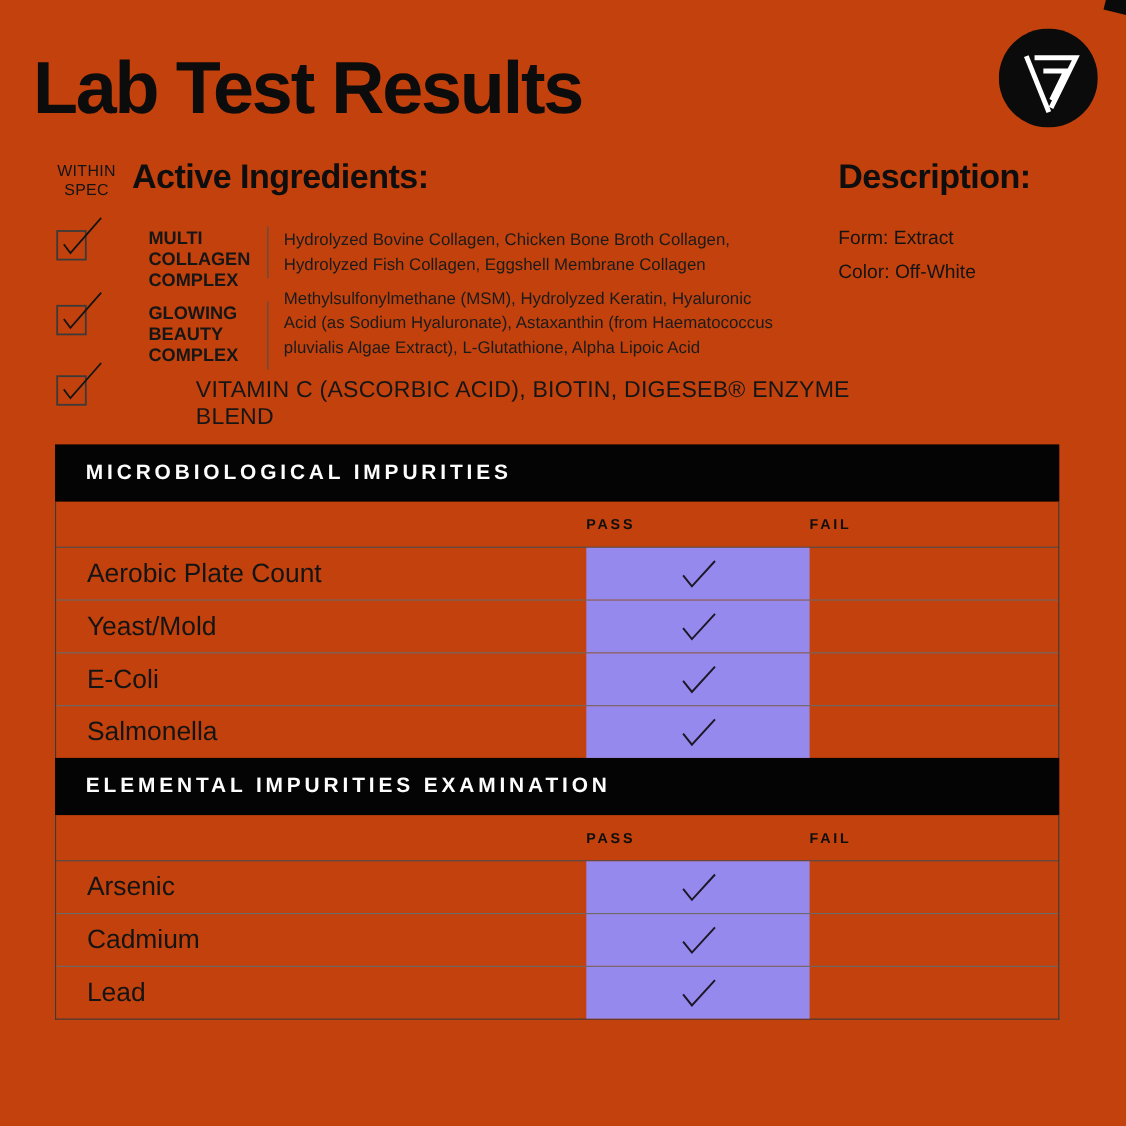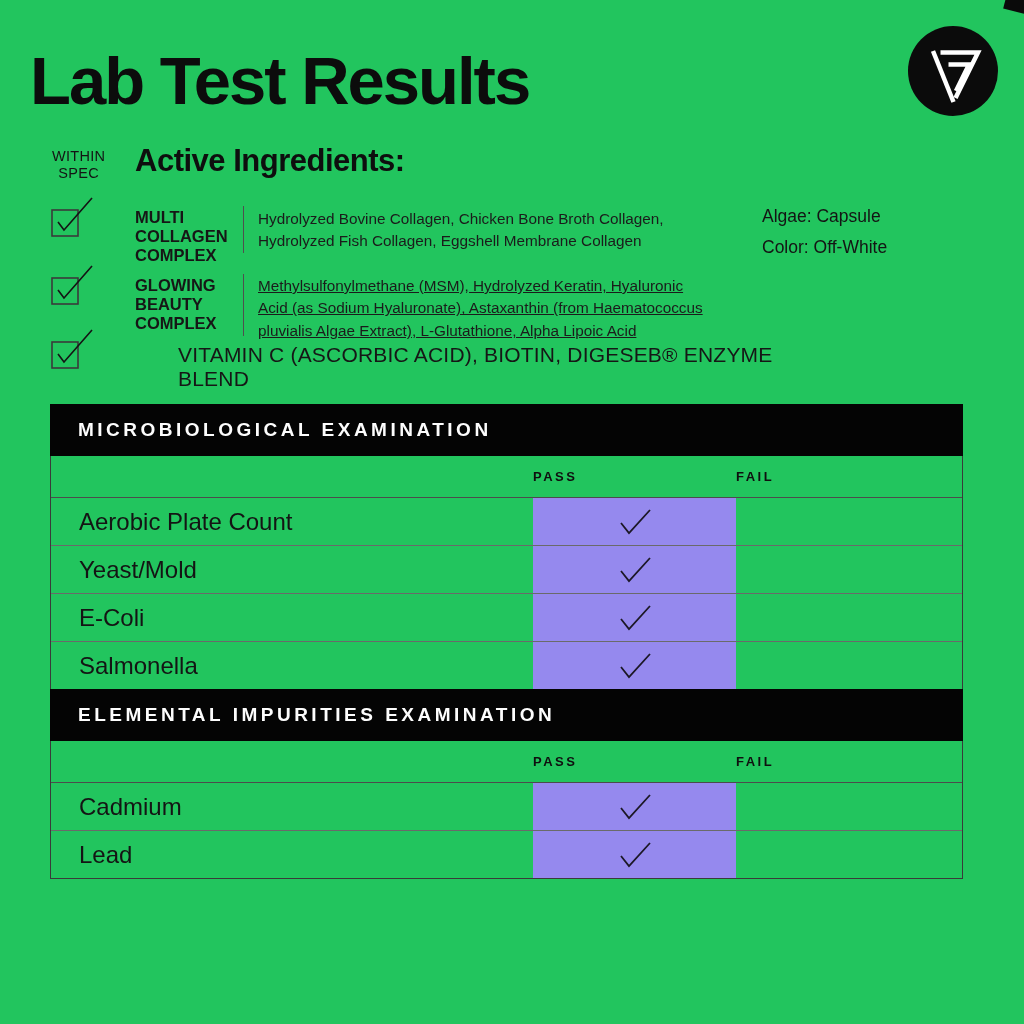--- a/index.html
+++ b/index.html
@@ -1,20 +1,20 @@
 <!DOCTYPE html>
 <html><head>
 <meta charset="utf-8">
 <style>
   html, body { margin: 0; padding: 0; }
   #app {
     position: relative;
     width: 1024px;
     height: 1024px;
-    background: #22c55e;
+    background: #c2410c;
     font-family: "Liberation Sans", "DejaVu Sans", sans-serif;
     color: #111;
     overflow: hidden;
   }
   .abs { position: absolute; }
 
   
   .title {
     left: 30px; top: 42px;
     font-size: 67px; font-weight: 800; letter-spacing: -2px;
@@ -26,21 +26,21 @@
     background: #0a0a0a; transform: rotate(14deg);
   }
 
   
   .within-spec {
     left: 52px; top: 148px;
     font-size: 14.5px; line-height: 1.2; letter-spacing: 0.3px;
     white-space: pre-line; color: #141414; text-align: center;
   }
   .ai-heading {
-    left: 135px; top: 143px;
+    left: 120px; top: 143px;
     font-size: 31px; font-weight: 700; letter-spacing: -0.5px;
     color: #0e0e0e;
   }
   .desc-heading {
     left: 762px; top: 143px;
     font-size: 31px; font-weight: 700; letter-spacing: -0.5px;
     color: #0e0e0e;
   }
   .desc-line { left: 762px; font-size: 17.5px; color: #141414; }
   .desc-form { top: 206px; }
@@ -59,21 +59,21 @@
   .name1 { top: 208px; }
   .name2 { top: 276px; }
   .vdiv { left: 243px; width: 1px; background: #4f4f4f; }
   .vdiv1 { top: 206px; height: 47px; }
   .vdiv2 { top: 274px; height: 62px; }
   .item-details {
     left: 258px; width: 448px;
     font-size: 15.3px; line-height: 1.47; color: #1b1b1b;
   }
   .det1 { top: 208px; }
-  .det2 { top: 275px; text-decoration: underline; }
+  .det2 { top: 261px; }
   .item3-text {
     left: 135px; top: 343px; width: 620px;
     font-size: 21px; font-weight: 400; letter-spacing: 0.2px;
     color: #161616;
     margin-left: 43px;
   }
 
   
   .results { left: 50px; top: 404px; width: 913px; }
   .bar {
@@ -122,21 +122,22 @@
     </g>
   </svg>
 
   <div class="abs corner-mark"></div>
 
   <div class="abs within-spec">WITHIN
 SPEC</div>
 
   <div class="abs ai-heading">Active Ingredients:</div>
 
-  <div class="abs desc-line desc-form">Algae: Capsule</div>
+  <div class="abs desc-heading">Description:</div>
+  <div class="abs desc-line desc-form">Form: Extract</div>
   <div class="abs desc-line desc-color">Color: Off-White</div>
 
   <svg class="abs cb cb1" viewBox="0 0 44 42">
     <rect x="2" y="14" width="26" height="26" fill="none" stroke="#3a3a3a" stroke-width="1.6"></rect>
     <path d="M8 26 L14 34 L42 2" fill="none" stroke="#141414" stroke-width="1.6"></path>
   </svg>
   <div class="abs item-name name1">MULTI
 COLLAGEN
 COMPLEX</div>
   <div class="abs vdiv vdiv1"></div>
@@ -153,21 +154,21 @@
   <div class="abs item-details det2">Methylsulfonylmethane (MSM), Hydrolyzed Keratin, Hyaluronic Acid (as Sodium Hyaluronate), Astaxanthin (from Haematococcus pluvialis Algae Extract), L-Glutathione, Alpha Lipoic Acid</div>
 
   <svg class="abs cb cb3" viewBox="0 0 44 42">
     <rect x="2" y="14" width="26" height="26" fill="none" stroke="#3a3a3a" stroke-width="1.6"></rect>
     <path d="M8 26 L14 34 L42 2" fill="none" stroke="#141414" stroke-width="1.6"></path>
   </svg>
   <div class="abs item3-text">VITAMIN C (ASCORBIC ACID), BIOTIN, DIGESEB® ENZYME BLEND</div>
 
   <div class="abs results">
 
-    <div class="bar">MICROBIOLOGICAL EXAMINATION</div>
+    <div class="bar">MICROBIOLOGICAL IMPURITIES</div>
     <div class="group">
       <div class="subrow">
         <div class="col-head pass-h">PASS</div>
         <div class="col-head fail-h">FAIL</div>
       </div>
       <div class="trow">
         <div class="trow-label">Aerobic Plate Count</div>
         <div class="pass-cell">
           <svg width="36" height="28" viewBox="0 0 36 28">
               <path d="M4 15 L12 25 L33 2" fill="none" stroke="#1c1826" stroke-width="1.8"></path>
@@ -200,20 +201,28 @@
       </div>
     </div>
 
     <div class="bar">ELEMENTAL IMPURITIES EXAMINATION</div>
     <div class="group group-last">
       <div class="subrow">
         <div class="col-head pass-h">PASS</div>
         <div class="col-head fail-h">FAIL</div>
       </div>
       <div class="trow">
+        <div class="trow-label">Arsenic</div>
+        <div class="pass-cell">
+          <svg width="36" height="28" viewBox="0 0 36 28">
+              <path d="M4 15 L12 25 L33 2" fill="none" stroke="#1c1826" stroke-width="1.8"></path>
+            </svg>
+        </div>
+      </div>
+      <div class="trow">
         <div class="trow-label">Cadmium</div>
         <div class="pass-cell">
           <svg width="36" height="28" viewBox="0 0 36 28">
               <path d="M4 15 L12 25 L33 2" fill="none" stroke="#1c1826" stroke-width="1.8"></path>
             </svg>
         </div>
       </div>
       <div class="trow">
         <div class="trow-label">Lead</div>
         <div class="pass-cell">

